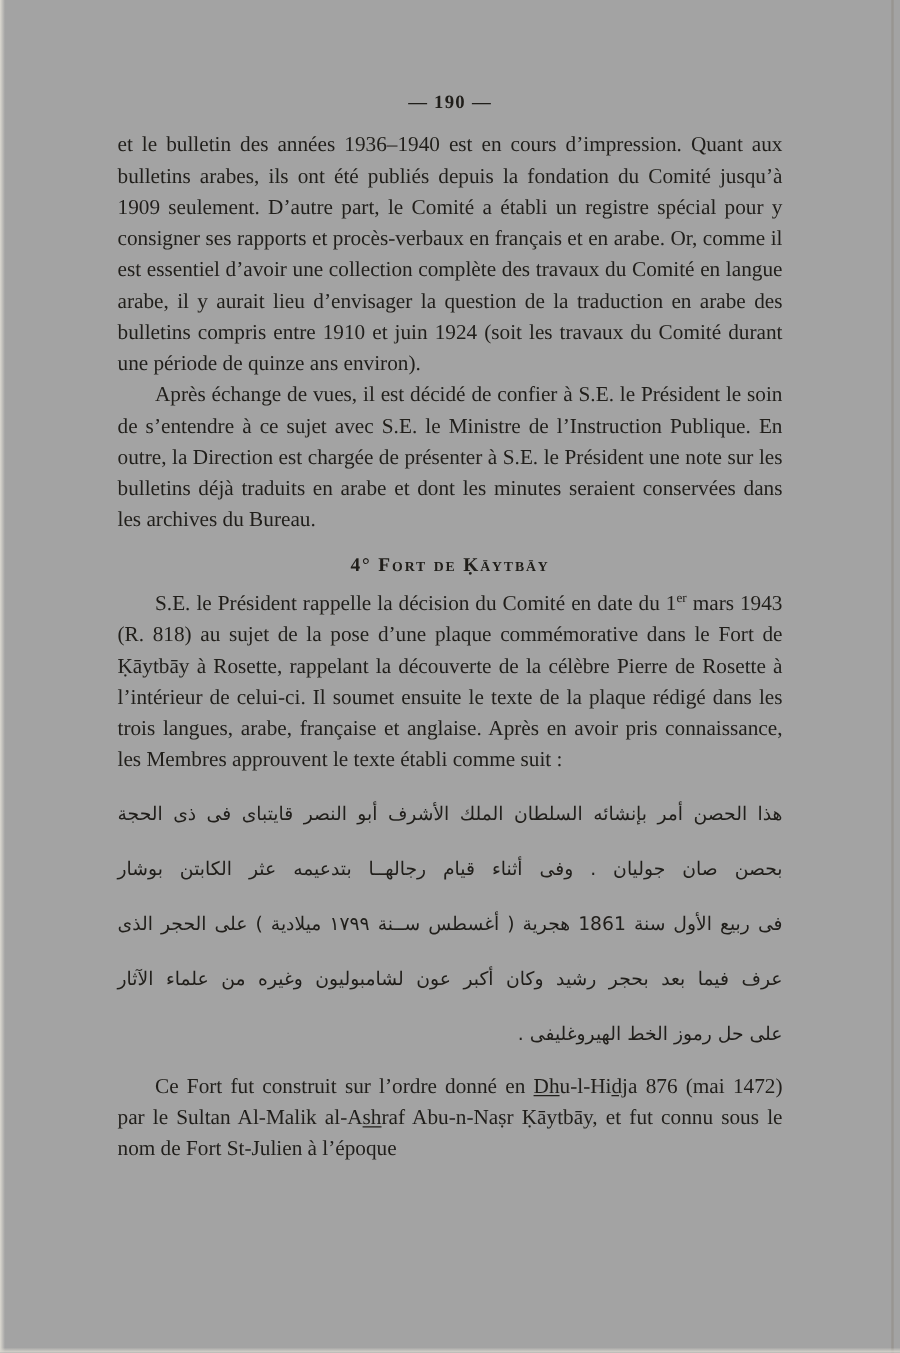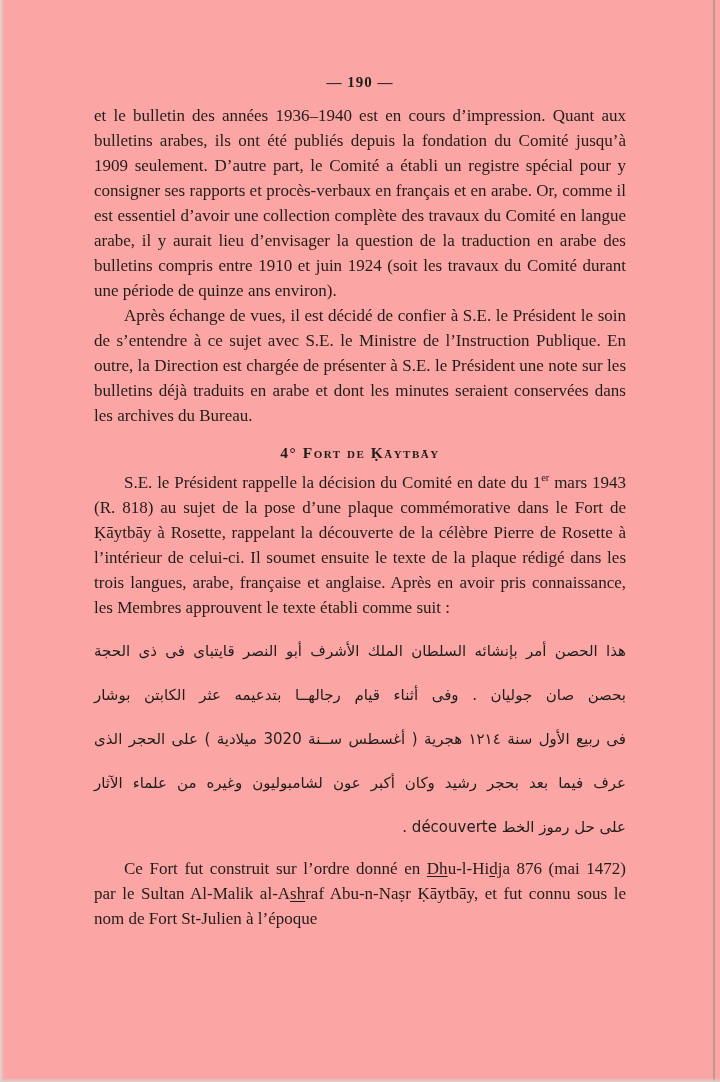--- a/index.html
+++ b/index.html
@@ -7,21 +7,21 @@
   body {
     width: 720px;
     height: 1082px;
     background: #efede8;
     font-family: "Liberation Serif", "DejaVu Serif", serif;
   }
   .page {
     position: relative;
     width: 720px;
     height: 1082px;
-    background: #fca5a5;
+    background: #a3a3a3;
     color: #201e1a;
     overflow: hidden;
   }
   
   .edge-right {
     position: absolute; top: 0; right: 5px;
     width: 2px; height: 100%;
     background: #8f8b83; opacity: .55;
   }
   .edge-left {
@@ -104,21 +104,21 @@
 
     <p class="para">Après échange de vues, il est décidé de confier à S.E. le Président le soin de s’entendre à ce sujet avec S.E. le Ministre de l’Instruction Publique. En outre, la Direction est chargée de présenter à S.E. le Président une note sur les bulletins déjà traduits en arabe et dont les minutes seraient conservées dans les archives du Bureau.</p>
 
     <h2 class="heading">4° Fort de Ḳāytbāy</h2>
 
     <p class="para"><span>S.E. le Président rappelle la décision du Comité en date du 1</span><sup class="ord">er</sup><span> mars 1943 (R. 818) au sujet de la pose d’une plaque commémorative dans le Fort de Ḳāytbāy à Rosette, rappelant la découverte de la célèbre Pierre de Rosette à l’intérieur de celui-ci. Il soumet ensuite le texte de la plaque rédigé dans les trois langues, arabe, française et anglaise. Après en avoir pris connaissance, les Membres approuvent le texte établi comme suit :</span></p>
 
     <div class="arabic" dir="rtl" lang="ar">
       <div class="aline">هذا الحصن أمر بإنشائه السلطان الملك الأشرف أبو النصر قايتباى فى ذى الحجة</div>
       <div class="aline">بحصن صان جوليان . وفى أثناء قيام رجالهــا بتدعيمه عثر الكابتن بوشار</div>
-      <div class="aline">فى ربيع الأول سنة ١٢١٤ هجرية ( أغسطس ســنة 3020 ميلادية ) على الحجر الذى</div>
+      <div class="aline">فى ربيع الأول سنة 1861 هجرية ( أغسطس ســنة ١٧٩٩ ميلادية ) على الحجر الذى</div>
       <div class="aline">عرف فيما بعد بحجر رشيد وكان أكبر عون لشامبوليون وغيره من علماء الآثار</div>
-      <div class="aline last">على حل رموز الخط découverte .</div>
+      <div class="aline last">على حل رموز الخط الهيروغليفى .</div>
     </div>
 
     <p class="para"><span>Ce Fort fut construit sur l’ordre donné en </span><span class="tr-u">Dh</span><span>u-l-Hi</span><span class="tr-u">dj</span><span>a 876 (mai 1472) par le Sultan Al-Malik al-A</span><span class="tr-u">sh</span><span>raf Abu-n-Naṣr Ḳāytbāy, et fut connu sous le nom de Fort St-Julien à l’époque</span></p>
 
   </div>
 </div>
 
 </body></html>

